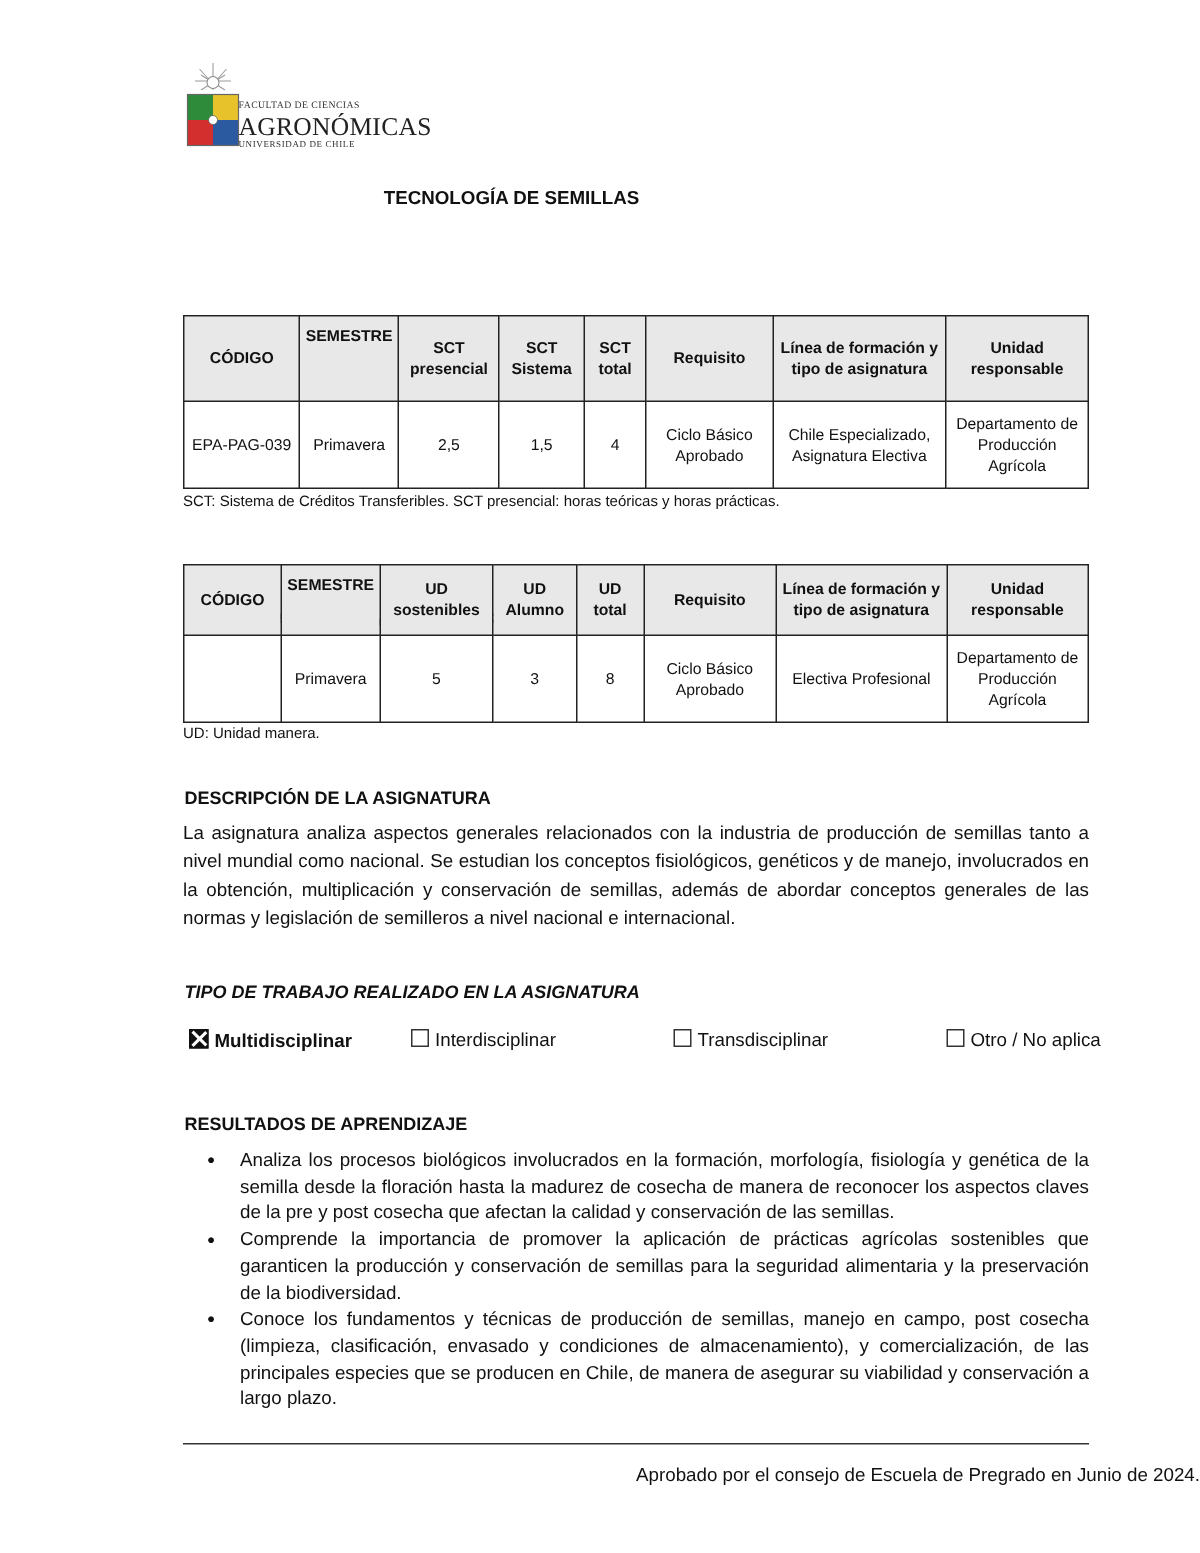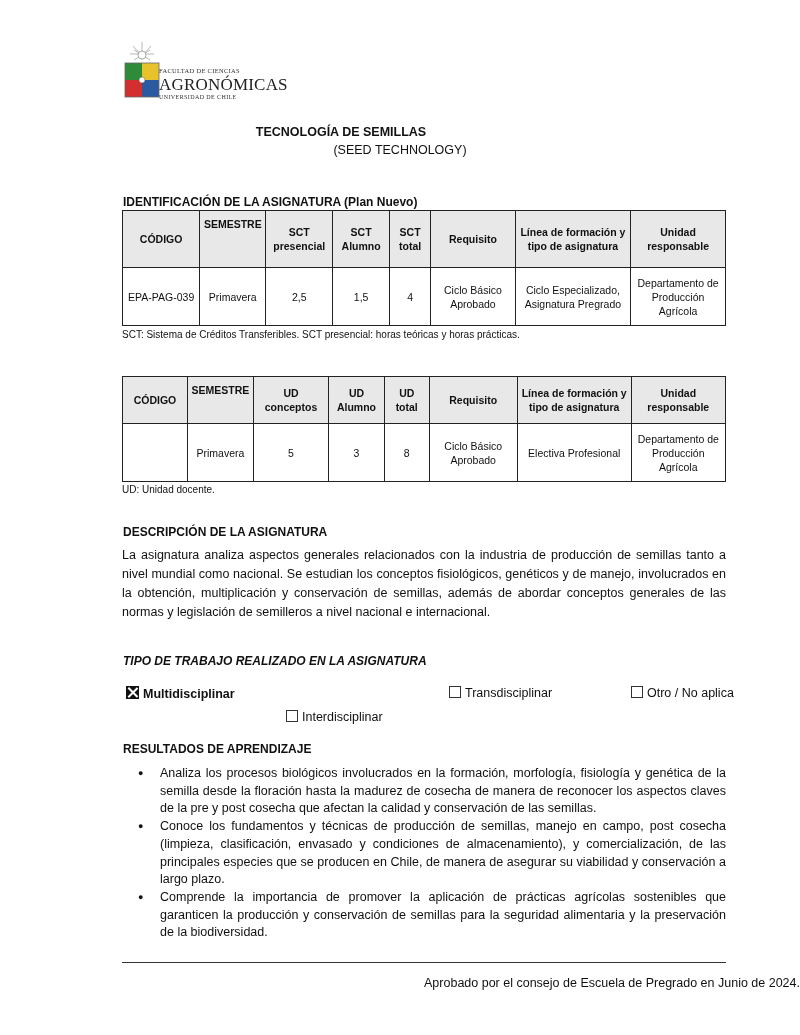--- a/index.html
+++ b/index.html
@@ -58,53 +58,51 @@
       <circle cx="20" cy="40" r="3" fill="#fff" stroke="#555" stroke-width="0.5"></circle>
     </svg>
     <div class="logo-text">
       <div class="logo-l1">FACULTAD DE CIENCIAS</div>
       <div class="logo-l2">AGRONÓMICAS</div>
       <div class="logo-l3">UNIVERSIDAD DE CHILE</div>
     </div>
   </div>
 
   <div class="title">TECNOLOGÍA DE SEMILLAS</div>
-  <div class="subtitle">(SEED TECHNOLOGY)</div>
 
-  <div class="sec-h" style="top:195px;">IDENTIFICACIÓN DE LA ASIGNATURA (Plan Nuevo)</div>
   <table class="id" style="top:210px;">
     <colgroup>
       <col style="width:75px">
         <col style="width:64px">
         <col style="width:65px">
         <col style="width:55px">
         <col style="width:40px">
         <col style="width:82px">
         <col style="width:112px">
         <col style="width:92px">
     </colgroup>
     <tbody>
         <tr style="height:57px;">
       <th>CÓDIGO</th>
       <th style="vertical-align:top;padding-top:6px;">SEMESTRE</th>
       <th>SCT presencial</th>
-      <th>SCT Alumno</th>
+      <th>SCT Sistema</th>
       <th>SCT total</th>
       <th>Requisito</th>
       <th>Línea de formación y tipo de asignatura</th>
       <th>Unidad responsable</th>
     </tr>
     <tr style="height:58px;">
       <td>EPA-PAG-039</td>
       <td>Primavera</td>
       <td>2,5</td>
       <td>1,5</td>
       <td>4</td>
       <td>Ciclo Básico Aprobado</td>
-      <td>Ciclo Especializado, Asignatura Pregrado</td>
+      <td>Chile Especializado, Asignatura Electiva</td>
       <td>Departamento de Producción Agrícola</td>
     </tr>
   </tbody>
     </table>
   <div class="note" style="top:329px;">SCT: Sistema de Créditos Transferibles. SCT presencial: horas teóricas y horas prácticas.</div>
 
   <div class="sec-h" style="top:370px;margin-top:36px;">IDENTIFICACIÓN DE LA ASIGNATURA (Plan Antiguo)</div>
   <table class="id" style="top:376px;">
     <colgroup>
       <col style="width:64px">
@@ -113,64 +111,64 @@
         <col style="width:55px">
         <col style="width:44px">
         <col style="width:87px">
         <col style="width:112px">
         <col style="width:93px">
     </colgroup>
     <tbody>
         <tr style="height:47px;">
       <th>CÓDIGO</th>
       <th style="vertical-align:top;padding-top:6px;">SEMESTRE</th>
-      <th>UD conceptos</th>
+      <th>UD sostenibles</th>
       <th>UD Alumno</th>
       <th>UD total</th>
       <th>Requisito</th>
       <th>Línea de formación y tipo de asignatura</th>
       <th>Unidad responsable</th>
     </tr>
     <tr style="height:58px;">
       <td></td>
       <td>Primavera</td>
       <td>5</td>
       <td>3</td>
       <td>8</td>
       <td>Ciclo Básico Aprobado</td>
       <td>Electiva Profesional</td>
       <td>Departamento de Producción Agrícola</td>
     </tr>
   </tbody>
     </table>
-  <div class="note" style="top:484px;">UD: Unidad docente.</div>
+  <div class="note" style="top:484px;">UD: Unidad manera.</div>
 
   <div class="sec-h" style="top:525px;">DESCRIPCIÓN DE LA ASIGNATURA</div>
   <div class="para" style="top:546px;">La asignatura analiza aspectos generales relacionados con la industria de producción de semillas tanto a nivel mundial como nacional. Se estudian los conceptos fisiológicos, genéticos y de manejo, involucrados en la obtención, multiplicación y conservación de semillas, además de abordar conceptos generales de las normas y legislación de semilleros a nivel nacional e internacional.</div>
 
   <div class="sec-h" style="top:654px;font-style:italic;">TIPO DE TRABAJO REALIZADO EN LA ASIGNATURA</div>
   <div class="checks">
     <div class="chk" style="left:2px;font-weight:bold;text-align:center;">
       <span class="box on"></span><span>Multidisciplinar</span>
     </div>
-    <div class="chk" style="left:162px;margin-top:24px;">
+    <div class="chk" style="left:150px;">
       <span class="box"></span><span>Interdisciplinar</span>
     </div>
     <div class="chk" style="left:325px;">
       <span class="box"></span><span>Transdisciplinar</span>
     </div>
     <div class="chk" style="left:487px;padding-left:20px;">
       <span class="box"></span><span>Otro / No aplica</span>
     </div>
   </div>
 
   <div class="sec-h" style="top:742px;text-align:right;">RESULTADOS DE APRENDIZAJE</div>
   <div class="bul" style="top:765px;">
     <ul>
       <li>Analiza los procesos biológicos involucrados en la formación, morfología, fisiología y genética de la semilla desde la floración hasta la madurez de cosecha de manera de reconocer los aspectos claves de la pre y post cosecha que afectan la calidad y conservación de las semillas.</li>
+      <li>Comprende la importancia de promover la aplicación de prácticas agrícolas sostenibles que garanticen la producción y conservación de semillas para la seguridad alimentaria y la preservación de la biodiversidad.</li>
       <li>Conoce los fundamentos y técnicas de producción de semillas, manejo en campo, post cosecha (limpieza, clasificación, envasado y condiciones de almacenamiento), y comercialización, de las principales especies que se producen en Chile, de manera de asegurar su viabilidad y conservación a largo plazo.</li>
-      <li>Comprende la importancia de promover la aplicación de prácticas agrícolas sostenibles que garanticen la producción y conservación de semillas para la seguridad alimentaria y la preservación de la biodiversidad.</li>
     </ul>
   </div>
 
   <div class="rule"></div>
   <div class="footer">Aprobado por el consejo de Escuela de Pregrado en Junio de 2024.</div>
 </div>
 
 </body></html>

